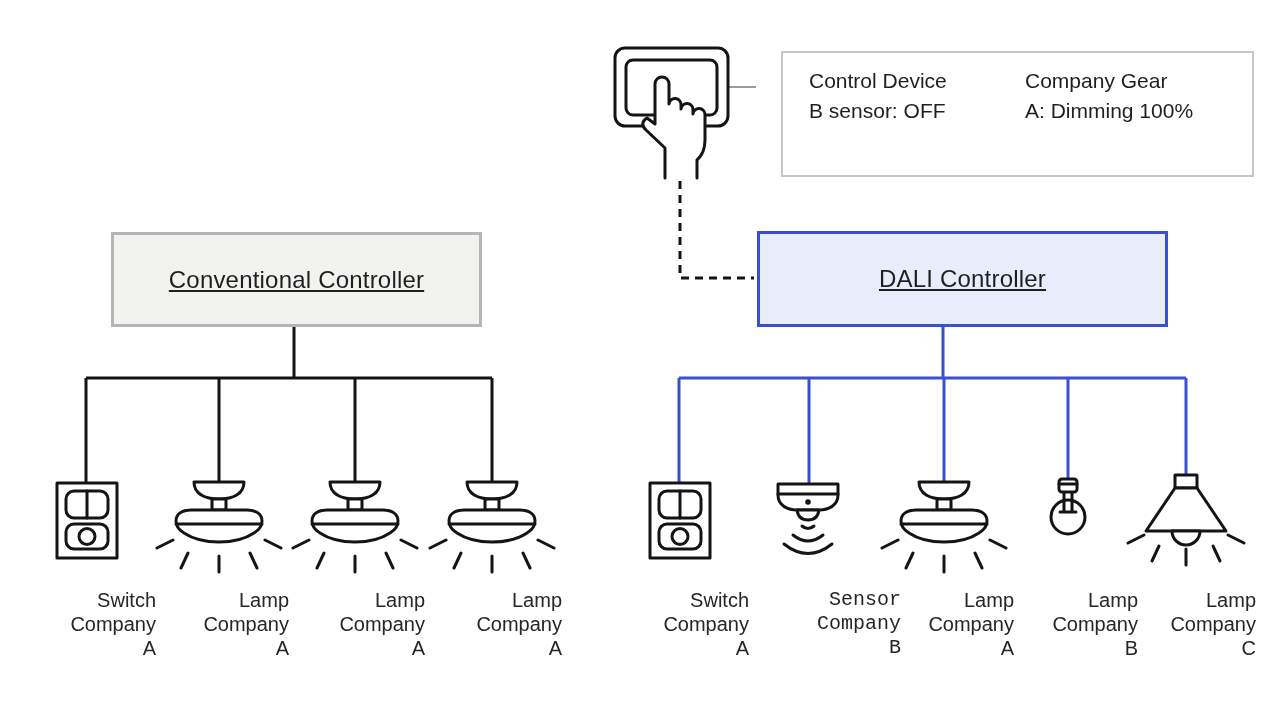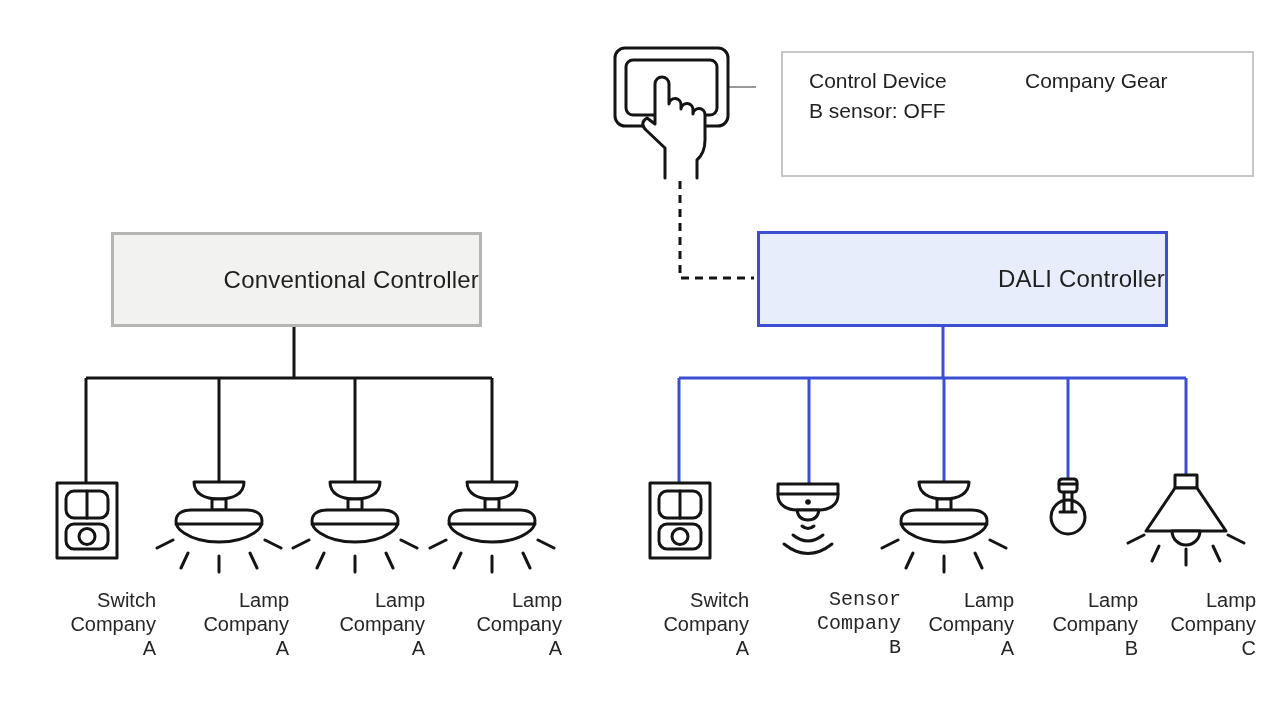--- a/index.html
+++ b/index.html
@@ -14,22 +14,22 @@
   .ln.blue{stroke:var(--blue,#3a4fd2);}
   .ln.dash{stroke-dasharray:8 6;}
   .ln.gray{stroke:#9a9a9a;stroke-width:2;}
   
   .s{fill:none;stroke:var(--line,#141414);stroke-width:3;stroke-linecap:round;stroke-linejoin:round;}
   .f{fill:#ffffff;}
   .dotf{fill:var(--line,#141414);stroke:none;}
   .fillonly{fill:#ffffff;stroke:none;}
   
   .ctrl-box{
-    position:absolute;display:flex;align-items:center;justify-content:flex-end;
-    box-sizing:border-box;font-size:24px;letter-spacing:0.2px;
+    position:absolute;display:flex;align-items:center;justify-content:center;
+    box-sizing:border-box;font-size:24px;letter-spacing:0.2px;text-decoration:underline;
   }
   .ctrl-box.conv{left:111px;top:232px;width:371px;height:95px;
     background:var(--gray_fill,#f2f2f0);border:3px solid var(--gray_border,#b5b5b3);}
   .ctrl-box.dali{left:757px;top:231px;width:411px;height:96px;
     background:var(--blue_fill,#e8edfb);border:3px solid var(--blue,#3a4fd2);}
   
   .status-panel{
     position:absolute;left:757px;top:51px;width:473px;height:126px;box-sizing:border-box;
     background:#ffffff;border:2px solid var(--info_border,#c6c6c6);
     display:flex;gap:34px;padding:13px 0 0 26px;
@@ -64,20 +64,21 @@
   <path class="s" d="M55,138 V108 L36,90 q-7,-7 1,-12 l8,6 V44 a7,7 0 0 1 14,0 V64 a6,6 0 0 1 12,1 v4 a6,6 0 0 1 12,1 v4 a6,6 0 0 1 12,1 V100 q0,13 -8,20 V138"></path>
 </svg>
 
 <div class="status-panel">
   <div class="status-col c1">
     <div>Control Device</div>
     <div>B sensor: OFF</div>
   </div>
   <div class="status-col">
     <div>Company Gear</div>
+    <div>A: Dimming 100%</div>
   </div>
 </div>
 
 <div class="ctrl-box conv">
   <span>Conventional Controller</span>
 </div>
 <div class="ctrl-box dali">
   <span>DALI Controller</span>
 </div>
 

